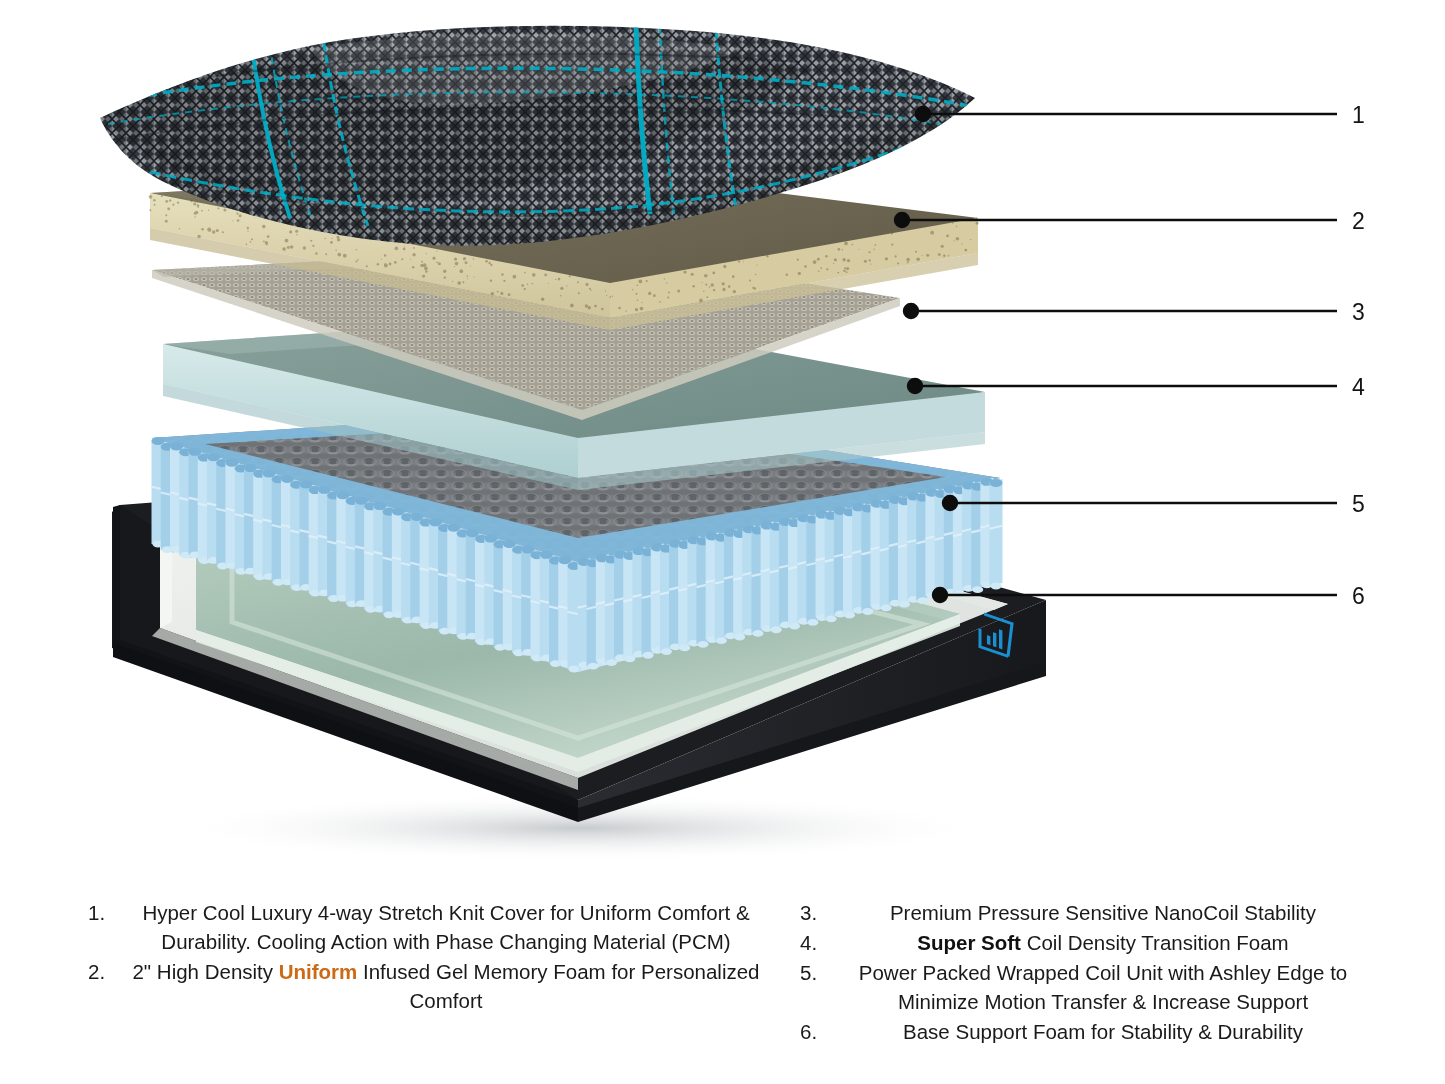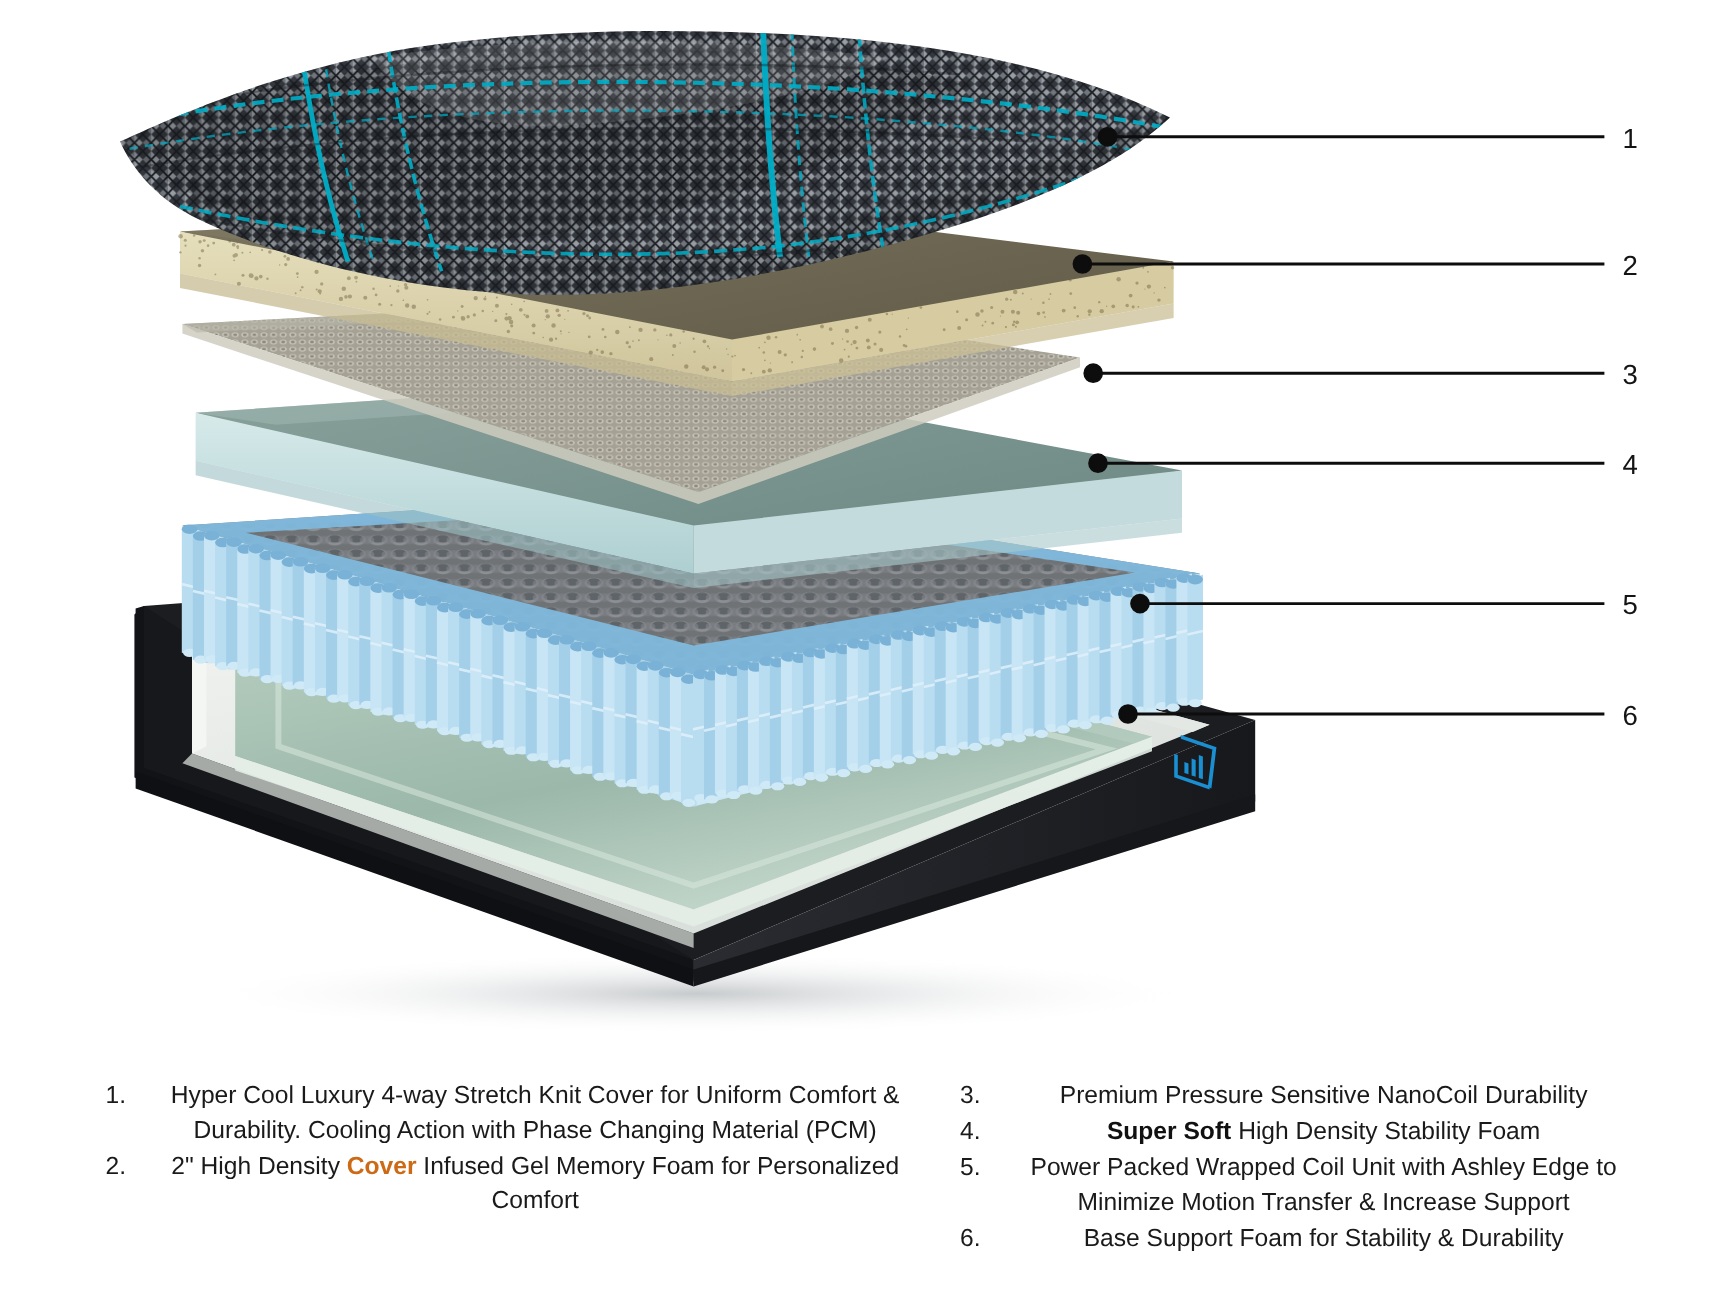--- a/index.html
+++ b/index.html
@@ -1132,31 +1132,31 @@
 </div>
 
 <div id="captions">
   <div class="col col-left" id="colLeft">
       <div class="item">
         <span class="marker">1.</span>
         <span class="body"><span>Hyper Cool Luxury 4-way Stretch Knit Cover for Uniform Comfort &amp; Durability. Cooling Action with Phase Changing Material (PCM)</span></span>
       </div>
       <div class="item">
         <span class="marker">2.</span>
-        <span class="body"><span>2" High Density </span><span class="hl-copper">Cover</span><span> Infused Gel Memory Foam for Personalized Comfort</span></span>
+        <span class="body"><span>2" High Density </span><span class="hl-copper">Uniform</span><span> Infused Gel Memory Foam for Personalized Comfort</span></span>
       </div>
     </div>
   <div class="col col-right" id="colRight">
       <div class="item">
         <span class="marker">3.</span>
-        <span class="body"><span>Premium Pressure Sensitive NanoCoil Durability</span></span>
+        <span class="body"><span>Premium Pressure Sensitive NanoCoil Stability</span></span>
       </div>
       <div class="item">
         <span class="marker">4.</span>
-        <span class="body"><span class="hl-bold">Super Soft</span><span> High Density Stability Foam</span></span>
+        <span class="body"><span class="hl-bold">Super Soft</span><span> Coil Density Transition Foam</span></span>
       </div>
       <div class="item">
         <span class="marker">5.</span>
         <span class="body"><span>Power Packed Wrapped Coil Unit with Ashley Edge to Minimize Motion Transfer &amp; Increase Support</span></span>
       </div>
       <div class="item">
         <span class="marker">6.</span>
         <span class="body"><span>Base Support Foam for Stability &amp; Durability</span></span>
       </div>
     </div>

